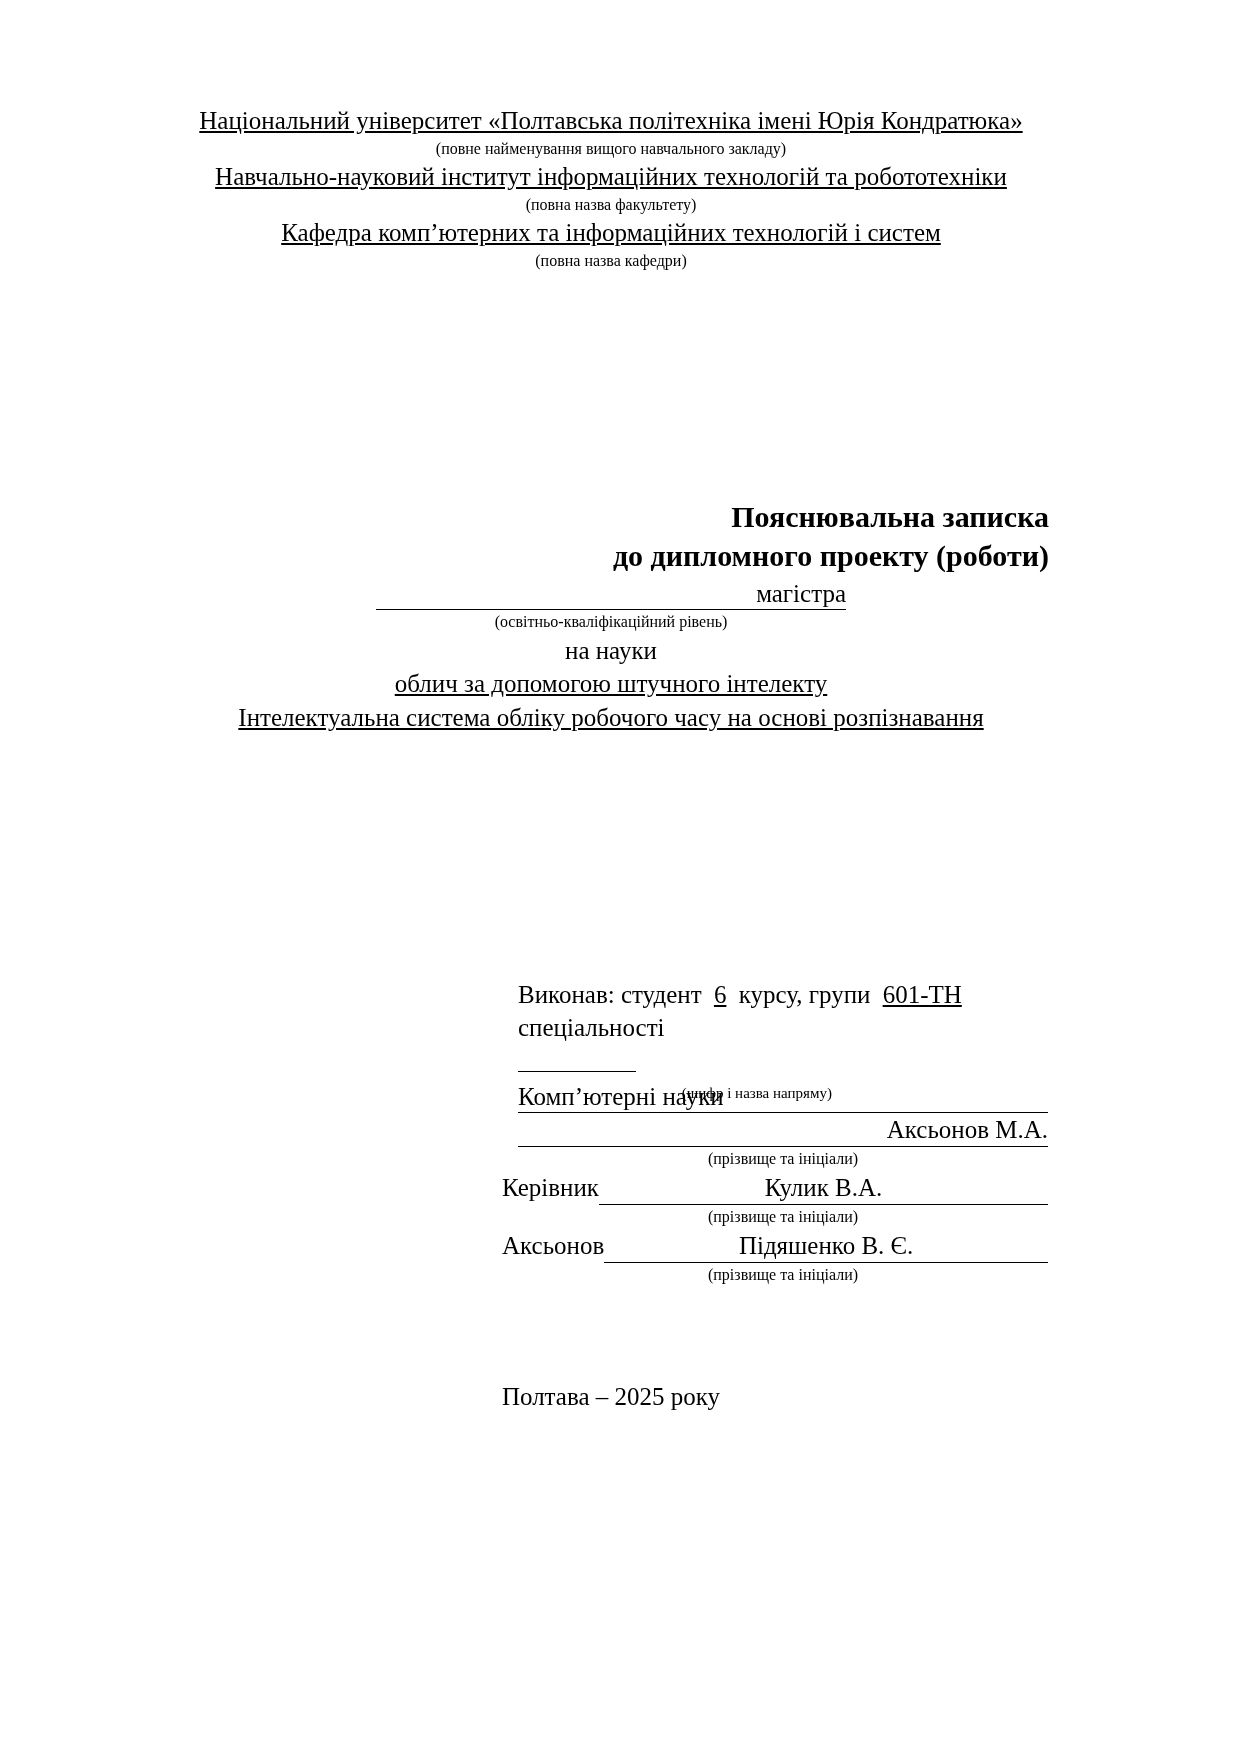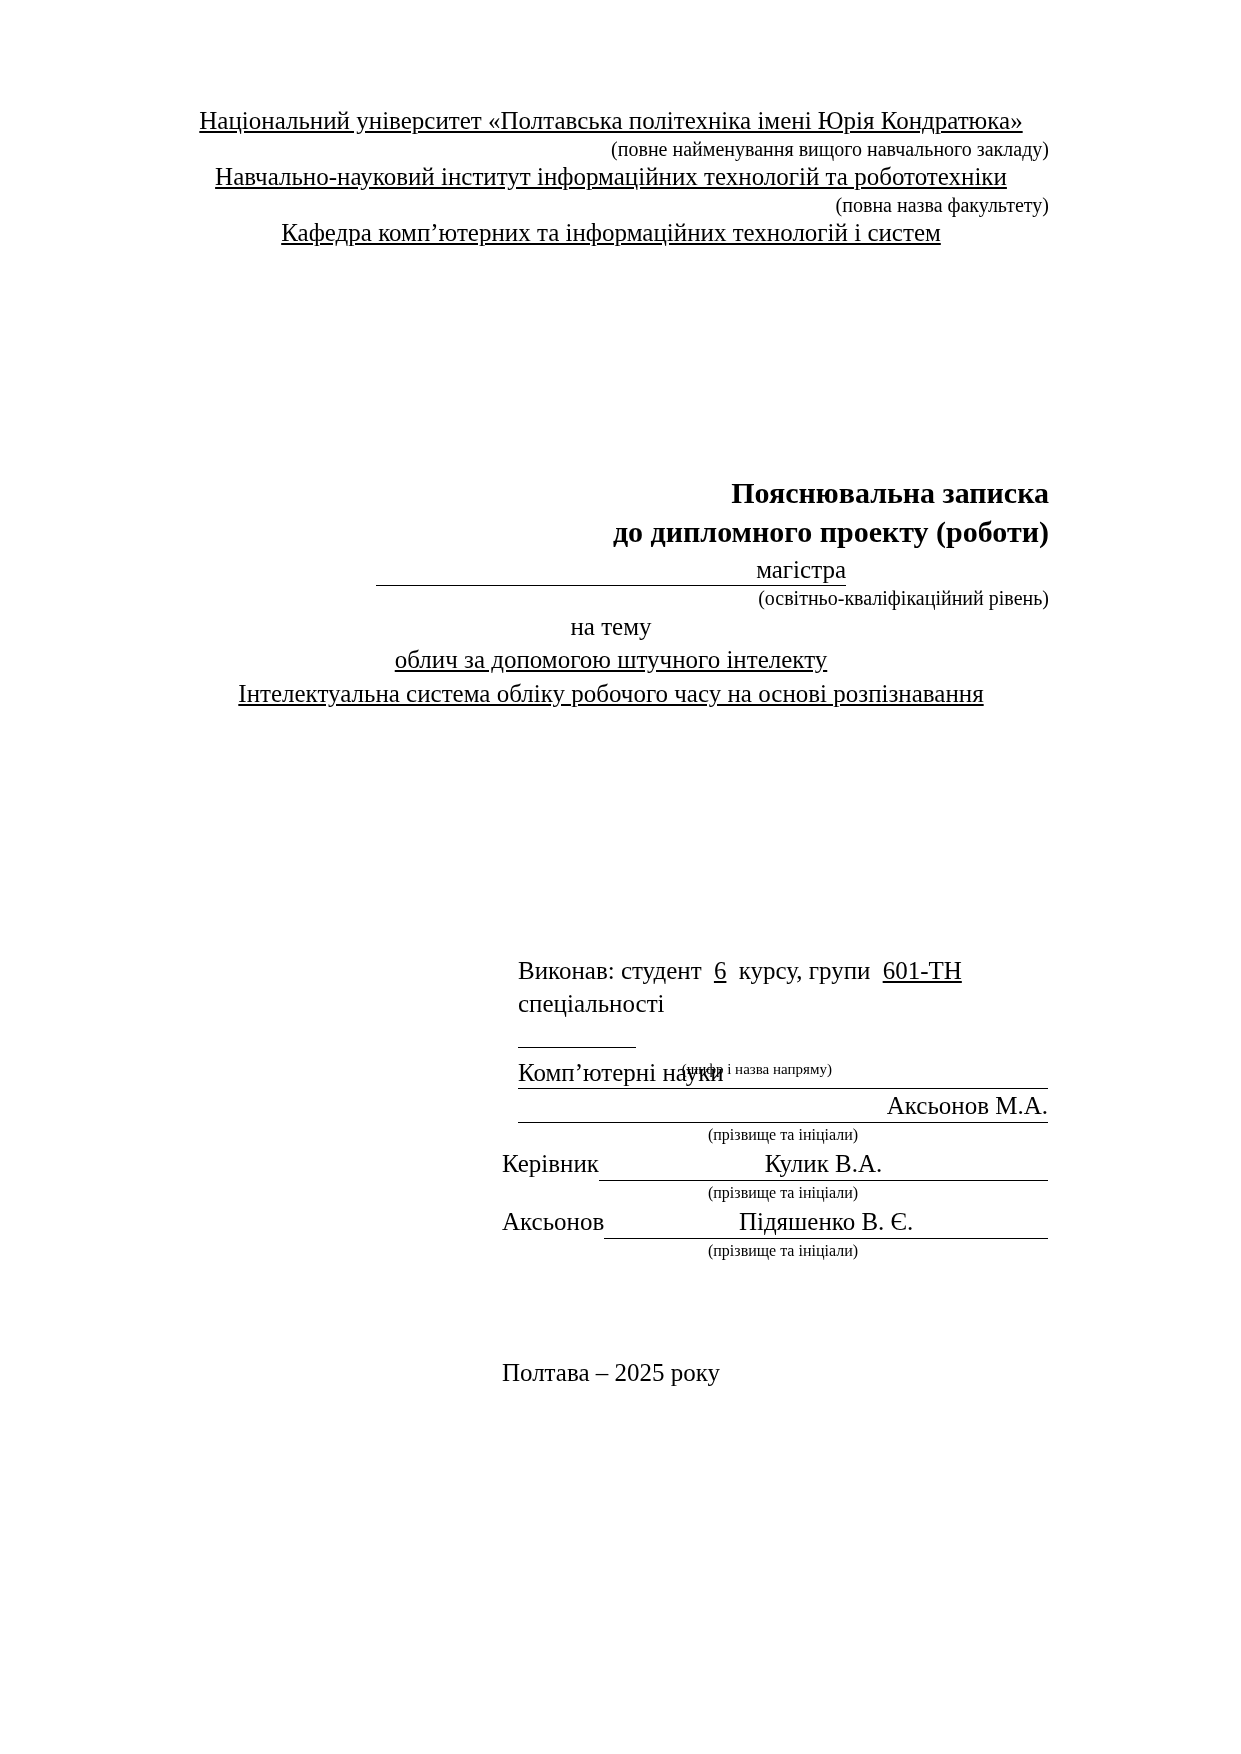--- a/index.html
+++ b/index.html
@@ -15,21 +15,21 @@
     overflow: hidden;
   }
   .content {
     position: absolute;
     top: 0; left: 8px;
     width: 100%;
     padding: 105px 200px 0 165px;
   }
   .u { text-decoration: underline; }
   .h-main { font-size: 25px; line-height: 32px; text-align: center; }
-  .caption { font-size: 20px; line-height: 24px; text-align: right; }
+  .caption { font-size: 16px; line-height: 24px; text-align: center; }
   .gap-top { height: 227px; }
   .title-bold { font-size: 30px; font-weight: bold; text-align: right; line-height: 34px; }
   .title-bold + .title-bold { margin-top: 5px; }
   .degree-row { text-align: center; margin-top: 6px; font-size: 25px; line-height: 30px; }
   .blank-line {
     display: inline-block;
     border-bottom: 1.8px solid #000;
     text-align: right;
     min-height: 28px;
   }
@@ -72,32 +72,33 @@
 <div class="page">
   <div class="content">
 
     <div class="h-main u">Національний  університет «Полтавська політехніка імені Юрія Кондратюка»</div>
     <div class="caption">(повне найменування вищого навчального закладу)</div>
 
     <div class="h-main u">Навчально-науковий інститут інформаційних технологій та робототехніки</div>
     <div class="caption">(повна назва факультету)</div>
 
     <div class="h-main u">Кафедра комп’ютерних та інформаційних технологій і систем</div>
+    <div class="caption">(повна назва кафедри)</div>
 
     <div class="gap-top"></div>
 
     <div class="title-bold">Пояснювальна записка</div>
     <div class="title-bold">до дипломного проекту (роботи)</div>
 
     <div class="degree-row">
       <span class="blank-line degree-fill">магістра</span>
     </div>
     <div class="caption">(освітньо-кваліфікаційний рівень)</div>
 
-    <div class="body-line">на тему</div>
+    <div class="body-line">на науки</div>
     <div class="topic">облич за допомогою штучного інтелекту</div>
     <div class="topic">Інтелектуальна система обліку робочого часу на основі розпізнавання</div>
 
     <div class="gap-mid"></div>
 
     <div class="exec-block">
       <div class="exec-line">
         <span style="margin-right: 6px;">Виконав: студент</span>
         <span class="u" style="margin-right: 6px;">6</span>
         <span style="margin-right: 6px;">курсу, групи</span>

